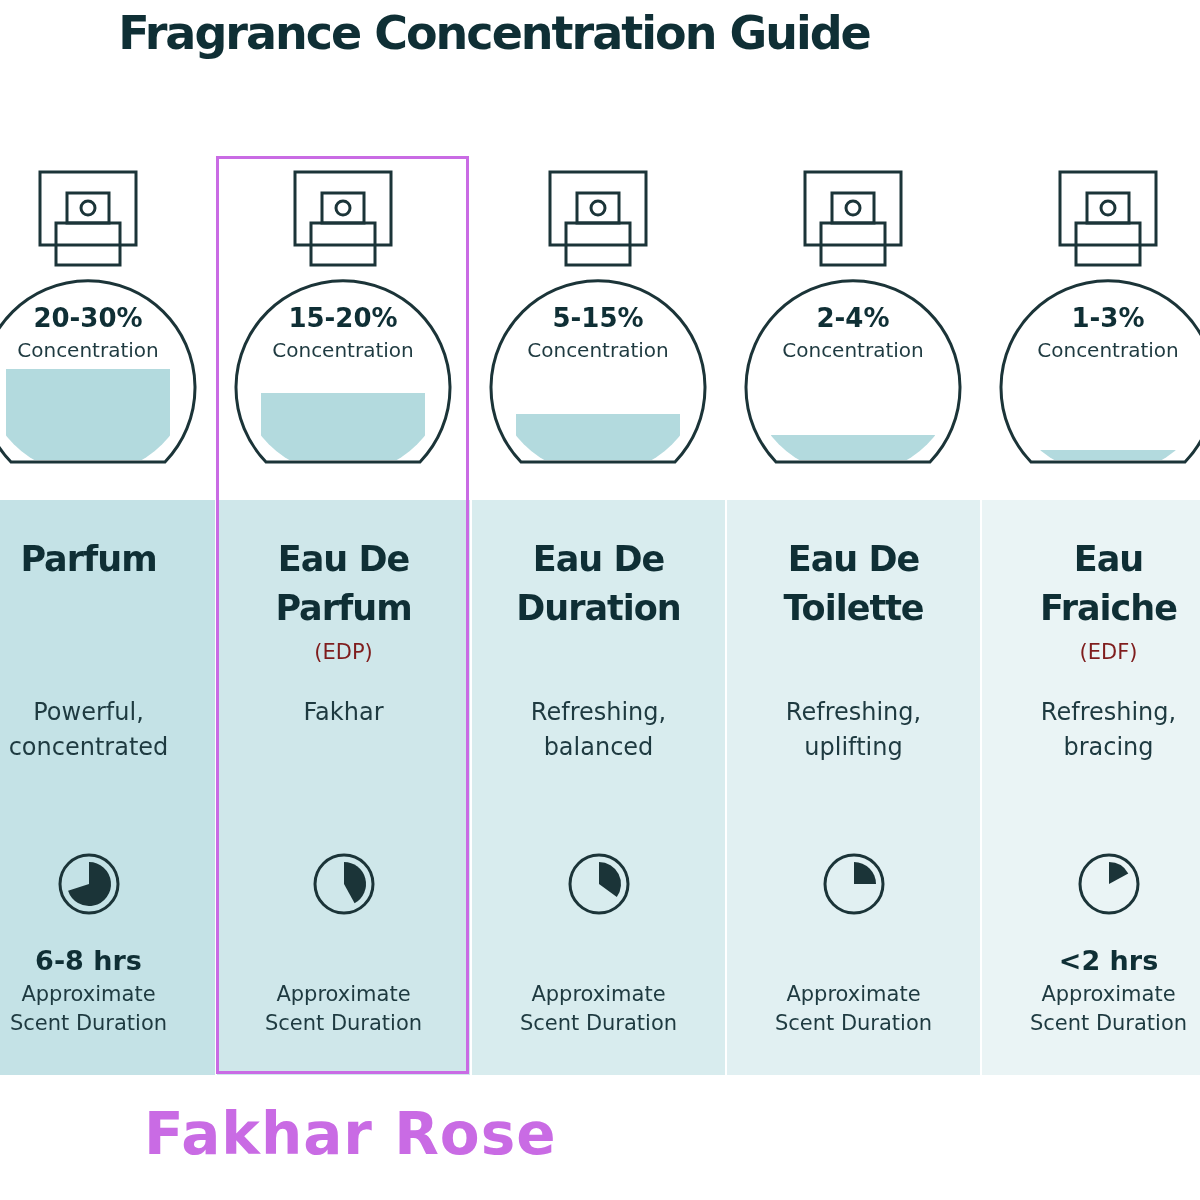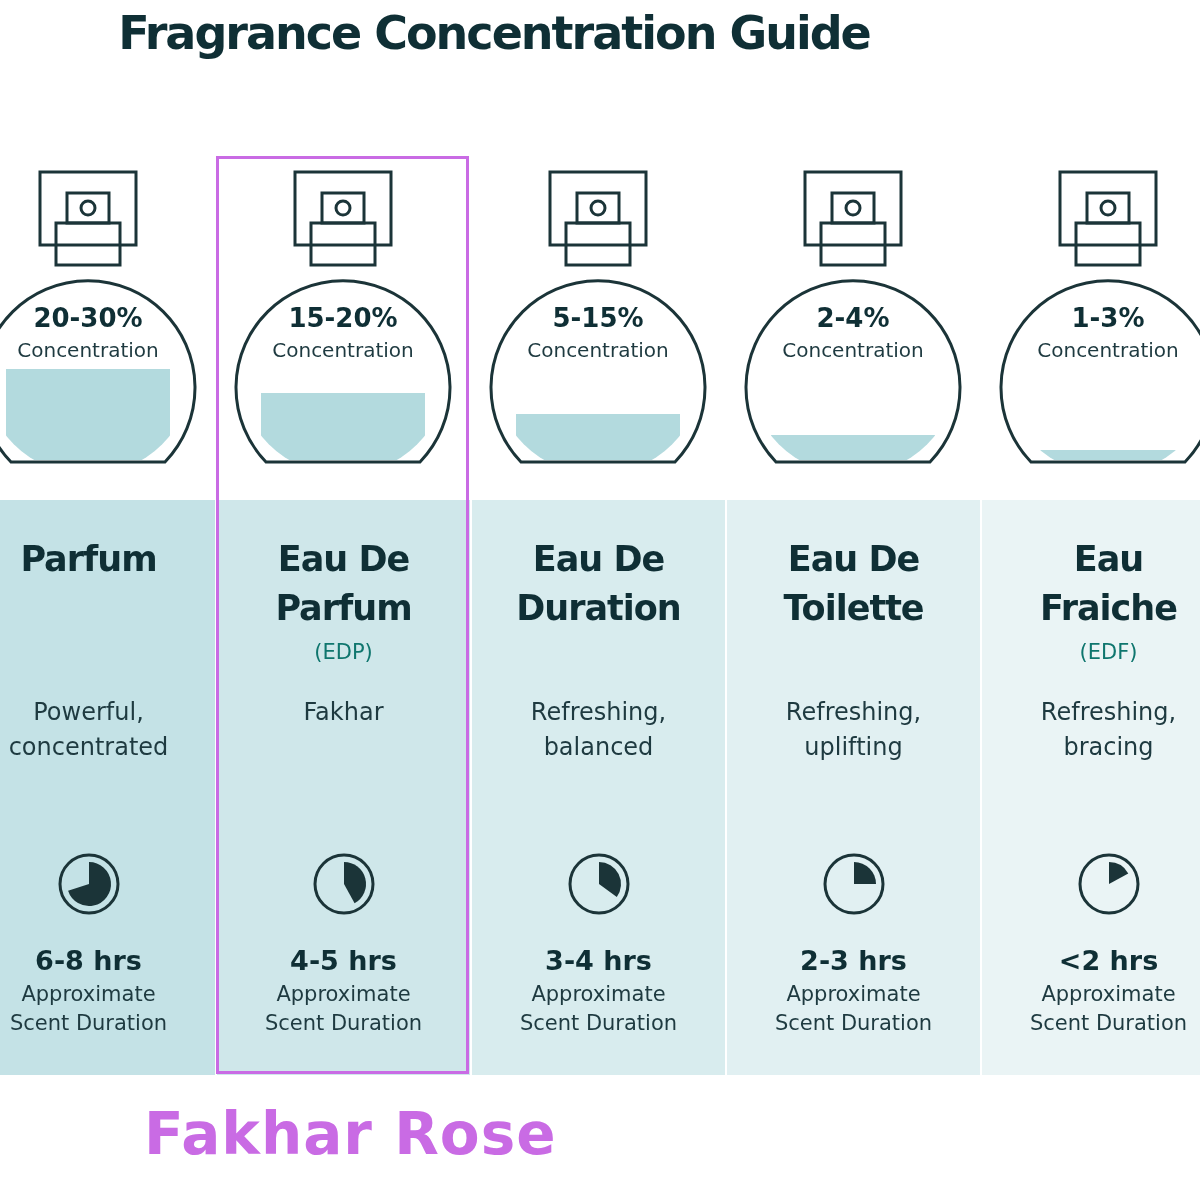--- a/index.html
+++ b/index.html
@@ -6,21 +6,21 @@
     body { width:1200px; height:1200px; background:#fff; position:relative; overflow:hidden;
       font-family:"DejaVu Sans", sans-serif; color:#0f2f35; }
     .title { position:absolute; top:0; left:0; width:988px; text-align:center;
       font-family:"DejaVu Sans", sans-serif; font-weight:bold; font-size:46px; line-height:66px;
       letter-spacing:-2px; color:#0f2f35; }
     .col { position:absolute; top:155px; width:253px; height:920px; }
     .bottle { position:absolute; left:0; top:0; width:253px; height:320px; }
     .panel { position:absolute; top:345px; left:0; width:100%; height:575px; }
     .ptext { position:absolute; left:0; width:100%; text-align:center; }
     .name { top:35px; font-weight:bold; font-size:35px; line-height:49px; letter-spacing:-1px; }
-    .abbr { top:140px; font-size:21px; color:#0f766e; }
+    .abbr { top:140px; font-size:21px; color:#7f1d1d; }
     .desc { top:195px; font-size:24px; line-height:35px; color:#1e3a40; }
     .clock { position:absolute; top:352px; left:50%; margin-left:-32px; width:64px; height:64px; }
     .hrs { top:445px; font-weight:bold; font-size:27px; }
     .approx { top:480px; font-size:21px; line-height:29px; color:#1e3a40; }
     .highlight { position:absolute; left:216px; top:156px; width:253px; height:918px;
       border:3px solid #c96be4; box-sizing:border-box; pointer-events:none; }
     .brand { position:absolute; left:144px; top:1100px; font-family:"DejaVu Sans", sans-serif;
       font-weight:bold; font-size:58px; color:#c96be4; letter-spacing:1px; }
   </style>
 </head>
@@ -59,21 +59,20 @@
   </div>
     <div class="col" style="left: 217px;">
     <div class="panel" style="background: rgb(207, 231, 234);">
       <div class="ptext name"><span>Eau De</span><br><span>Parfum</span></div>
       <div class="ptext abbr">(EDP)</div>
       <div class="ptext desc"><span>Fakhar</span><br><span></span></div>
       <svg class="clock" viewBox="0 0 64 64">
           <circle cx="32" cy="32" r="29" fill="none" stroke="#1b3438" stroke-width="3"></circle>
           <path d="M32 32 L32 10 A 22 22 0 0 1 42.598580830237744 51.278746960964995 Z" fill="#1b3438"></path>
         </svg>
-      <div class="ptext hrs">4-5 hrs</div>
       <div class="ptext approx"><span>Approximate</span><br><span>Scent Duration</span></div>
     </div>
     <svg class="bottle" viewBox="0 0 253 320">
         <defs>
           <clipPath id="clip1">
             <circle cx="126" cy="215" r="105"></circle>
           </clipPath>
         </defs>
         <rect x="44" y="238" width="164" height="67" fill="#b3dade" clip-path="url(#clip1)"></rect>
         <rect x="78" y="17" width="96" height="73" fill="none" stroke="#1b3438" stroke-width="3"></rect>
@@ -86,21 +85,20 @@
       </svg>
   </div>
     <div class="col" style="left: 472px;">
     <div class="panel" style="background: rgb(216, 236, 238);">
       <div class="ptext name"><span>Eau De</span><br><span>Duration</span></div>
       <div class="ptext desc"><span>Refreshing,</span><br><span>balanced</span></div>
       <svg class="clock" viewBox="0 0 64 64">
           <circle cx="32" cy="32" r="29" fill="none" stroke="#1b3438" stroke-width="3"></circle>
           <path d="M32 32 L32 10 A 22 22 0 0 1 49.798373876248846 44.93127555043441 Z" fill="#1b3438"></path>
         </svg>
-      <div class="ptext hrs">3-4 hrs</div>
       <div class="ptext approx"><span>Approximate</span><br><span>Scent Duration</span></div>
     </div>
     <svg class="bottle" viewBox="0 0 253 320">
         <defs>
           <clipPath id="clip2">
             <circle cx="126" cy="215" r="105"></circle>
           </clipPath>
         </defs>
         <rect x="44" y="259" width="164" height="46" fill="#b3dade" clip-path="url(#clip2)"></rect>
         <rect x="78" y="17" width="96" height="73" fill="none" stroke="#1b3438" stroke-width="3"></rect>
@@ -113,21 +111,20 @@
       </svg>
   </div>
     <div class="col" style="left: 727px;">
     <div class="panel" style="background: rgb(225, 240, 242);">
       <div class="ptext name"><span>Eau De</span><br><span>Toilette</span></div>
       <div class="ptext desc"><span>Refreshing,</span><br><span>uplifting</span></div>
       <svg class="clock" viewBox="0 0 64 64">
           <circle cx="32" cy="32" r="29" fill="none" stroke="#1b3438" stroke-width="3"></circle>
           <path d="M32 32 L32 10 A 22 22 0 0 1 54 32 Z" fill="#1b3438"></path>
         </svg>
-      <div class="ptext hrs">2-3 hrs</div>
       <div class="ptext approx"><span>Approximate</span><br><span>Scent Duration</span></div>
     </div>
     <svg class="bottle" viewBox="0 0 253 320">
         <defs>
           <clipPath id="clip3">
             <circle cx="126" cy="215" r="105"></circle>
           </clipPath>
         </defs>
         <rect x="44" y="280" width="164" height="25" fill="#b3dade" clip-path="url(#clip3)"></rect>
         <rect x="78" y="17" width="96" height="73" fill="none" stroke="#1b3438" stroke-width="3"></rect>

